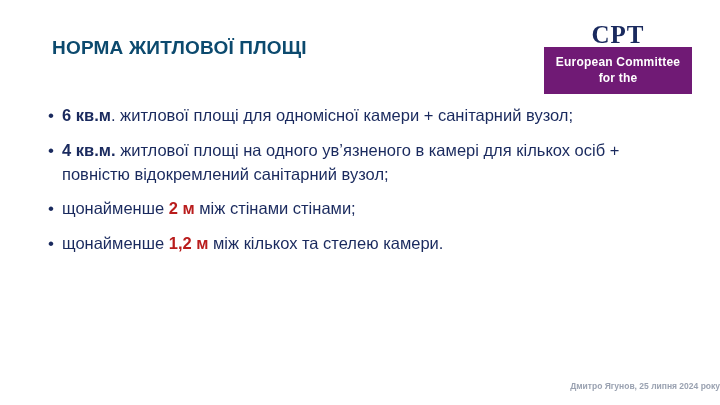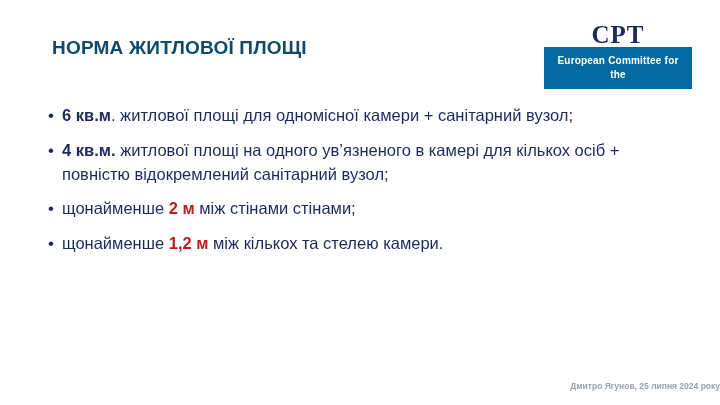--- a/index.html
+++ b/index.html
@@ -32,24 +32,24 @@
   }
   .logo-word {
     font-family: "Liberation Serif", serif;
     font-weight: bold;
     font-size: 25px;
     letter-spacing: 1px;
     color: #1a2a5e;
     line-height: 1;
   }
   .logo-box {
-    background: #0369a1;
+    background: #701a75;
     color: #ffffff;
     padding: 7px 6px 8px 6px;
-    font-size: 10px;
+    font-size: 12px;
     line-height: 1.35;
     font-weight: bold;
     letter-spacing: 0.2px;
   }
 
   
   .title {
     position: absolute;
     left: 52px;
     top: 38px;

